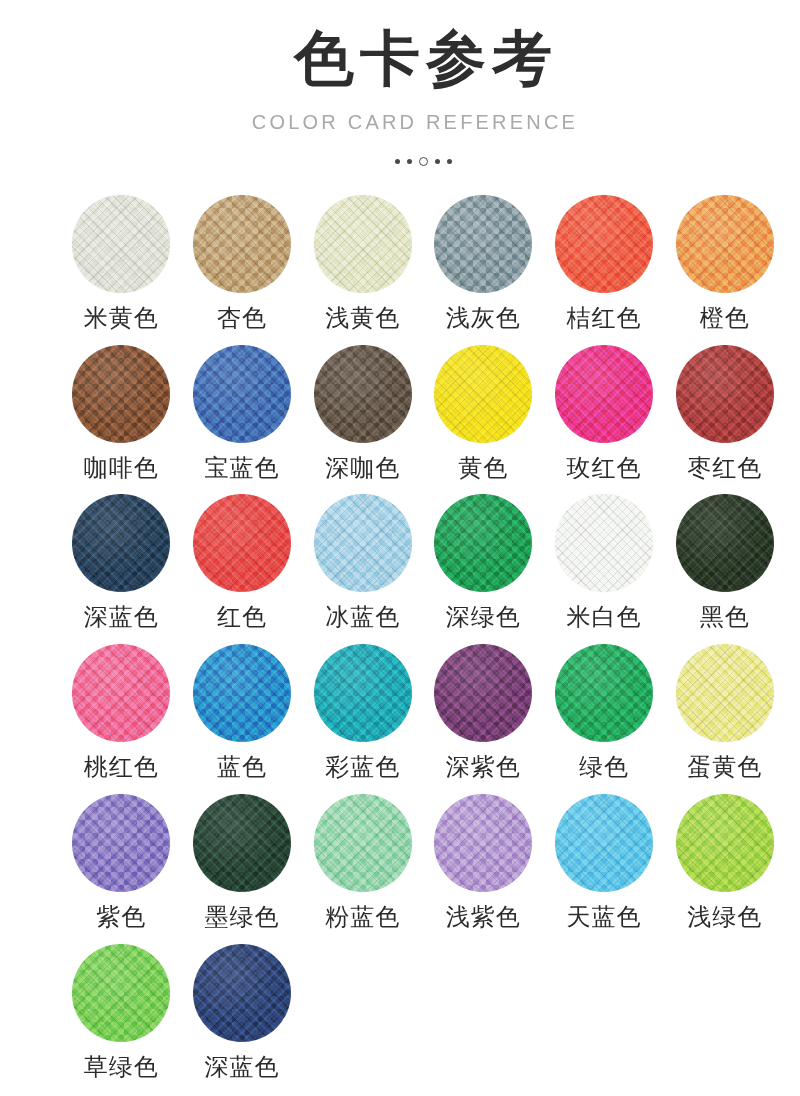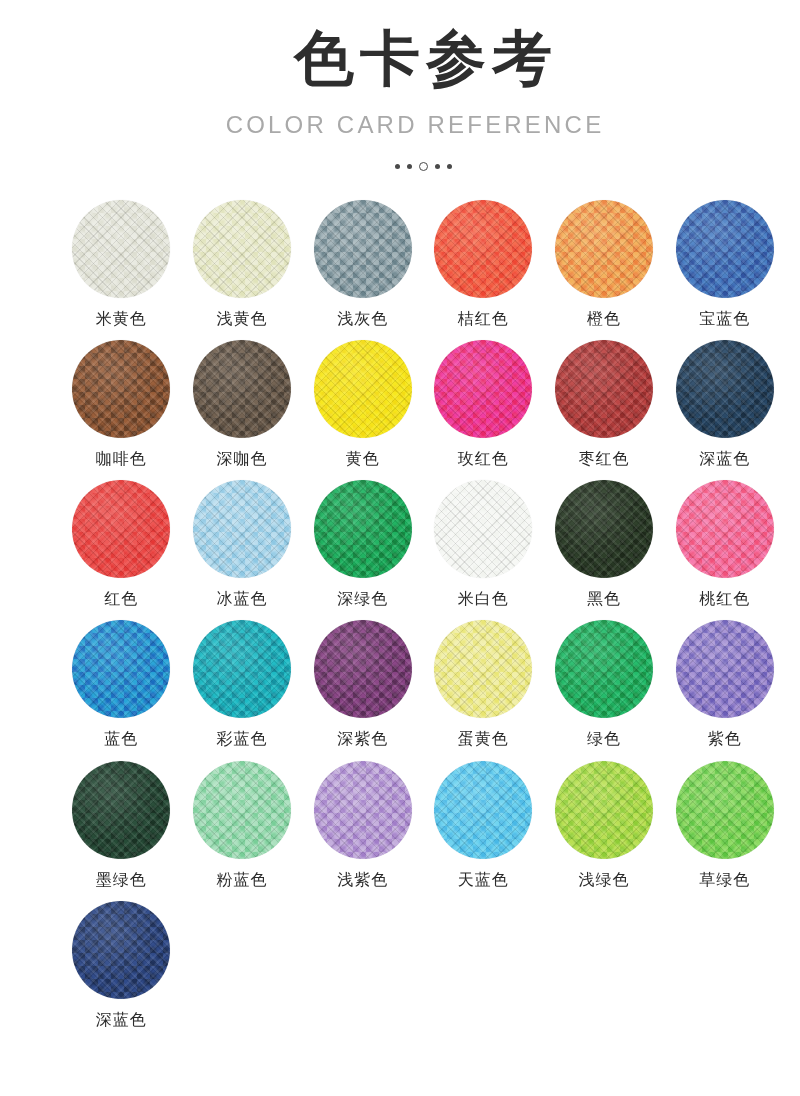--- a/index.html
+++ b/index.html
@@ -35,21 +35,21 @@
     font-size: 60px;
     line-height: 1.08;
     font-weight: 700;
     letter-spacing: 6px;
     color: #2e2e2e;
     margin: 0;
     padding-left: 6px;
   }
   .subtitle {
     margin: 20px 16px 0 0;
-    font-size: 24px;
+    font-size: 20px;
     letter-spacing: 3.2px;
     font-weight: 400;
     color: #a9a9a9;
     font-family: "Liberation Sans", sans-serif;
   }
 
   .dot-divider {
     margin-top: 21px;
     height: 14px;
     display: flex;
@@ -120,21 +120,21 @@
     inset: 0;
     background-image:
       repeating-linear-gradient(45deg, rgba(0,0,0,0.10) 0 1px, rgba(255,255,255,0.07) 1px 3px, rgba(0,0,0,0) 3px 6.5px),
       repeating-linear-gradient(-45deg, rgba(0,0,0,0.10) 0 1px, rgba(255,255,255,0.07) 1px 3px, rgba(0,0,0,0) 3px 6.5px),
       radial-gradient(circle at 38% 30%, rgba(255,255,255,0.16) 0%, rgba(255,255,255,0) 58%);
     opacity: 0.85;
   }
 
   .swatch-label {
     margin-top: 11px;
-    font-size: 16px;
+    font-size: 24px;
     letter-spacing: 1px;
     line-height: 1.2;
     color: #2b2b2b;
     font-family: "DejaVu Sans", "Liberation Sans", sans-serif;
     text-align: right;
     white-space: nowrap;
   }
 </style>
 </head>
 <body>
@@ -152,44 +152,48 @@
       <span class="dot"></span>
     </div>
   </div>
 
   <div class="swatch-grid">
       <div class="swatch-cell">
         <div class="swatch-disc" style="background-color: rgb(225, 226, 214);"></div>
         <div class="swatch-label">米黄色</div>
       </div>
       <div class="swatch-cell">
+        <div class="swatch-disc" style="background-color: rgb(188, 154, 107);"></div>
+        <div class="swatch-label">杏色</div>
+      </div>
+      <div class="swatch-cell">
         <div class="swatch-disc" style="background-color: rgb(229, 231, 196);"></div>
         <div class="swatch-label">浅黄色</div>
       </div>
       <div class="swatch-cell">
         <div class="swatch-disc" style="background-color: rgb(125, 147, 155);"></div>
         <div class="swatch-label">浅灰色</div>
       </div>
       <div class="swatch-cell">
         <div class="swatch-disc" style="background-color: rgb(242, 83, 60);"></div>
         <div class="swatch-label">桔红色</div>
       </div>
       <div class="swatch-cell">
         <div class="swatch-disc" style="background-color: rgb(240, 148, 73);"></div>
         <div class="swatch-label">橙色</div>
       </div>
       <div class="swatch-cell">
+        <div class="swatch-disc" style="background-color: rgb(120, 73, 44);"></div>
+        <div class="swatch-label">咖啡色</div>
+      </div>
+      <div class="swatch-cell">
         <div class="swatch-disc" style="background-color: rgb(57, 99, 173);"></div>
         <div class="swatch-label">宝蓝色</div>
       </div>
       <div class="swatch-cell">
-        <div class="swatch-disc" style="background-color: rgb(120, 73, 44);"></div>
-        <div class="swatch-label">咖啡色</div>
-      </div>
-      <div class="swatch-cell">
         <div class="swatch-disc" style="background-color: rgb(89, 76, 63);"></div>
         <div class="swatch-label">深咖色</div>
       </div>
       <div class="swatch-cell">
         <div class="swatch-disc" style="background-color: rgb(245, 224, 22);"></div>
         <div class="swatch-label">黄色</div>
       </div>
       <div class="swatch-cell">
         <div class="swatch-disc" style="background-color: rgb(236, 46, 125);"></div>
         <div class="swatch-label">玫红色</div>
@@ -232,28 +236,28 @@
       </div>
       <div class="swatch-cell">
         <div class="swatch-disc" style="background-color: rgb(23, 160, 174);"></div>
         <div class="swatch-label">彩蓝色</div>
       </div>
       <div class="swatch-cell">
         <div class="swatch-disc" style="background-color: rgb(107, 53, 104);"></div>
         <div class="swatch-label">深紫色</div>
       </div>
       <div class="swatch-cell">
+        <div class="swatch-disc" style="background-color: rgb(27, 161, 83);"></div>
+        <div class="swatch-label">绿色</div>
+      </div>
+      <div class="swatch-cell">
         <div class="swatch-disc" style="background-color: rgb(236, 233, 132);"></div>
         <div class="swatch-label">蛋黄色</div>
       </div>
       <div class="swatch-cell">
-        <div class="swatch-disc" style="background-color: rgb(27, 161, 83);"></div>
-        <div class="swatch-label">绿色</div>
-      </div>
-      <div class="swatch-cell">
         <div class="swatch-disc" style="background-color: rgb(128, 112, 194);"></div>
         <div class="swatch-label">紫色</div>
       </div>
       <div class="swatch-cell">
         <div class="swatch-disc" style="background-color: rgb(30, 59, 43);"></div>
         <div class="swatch-label">墨绿色</div>
       </div>
       <div class="swatch-cell">
         <div class="swatch-disc" style="background-color: rgb(139, 213, 166);"></div>
         <div class="swatch-label">粉蓝色</div>

